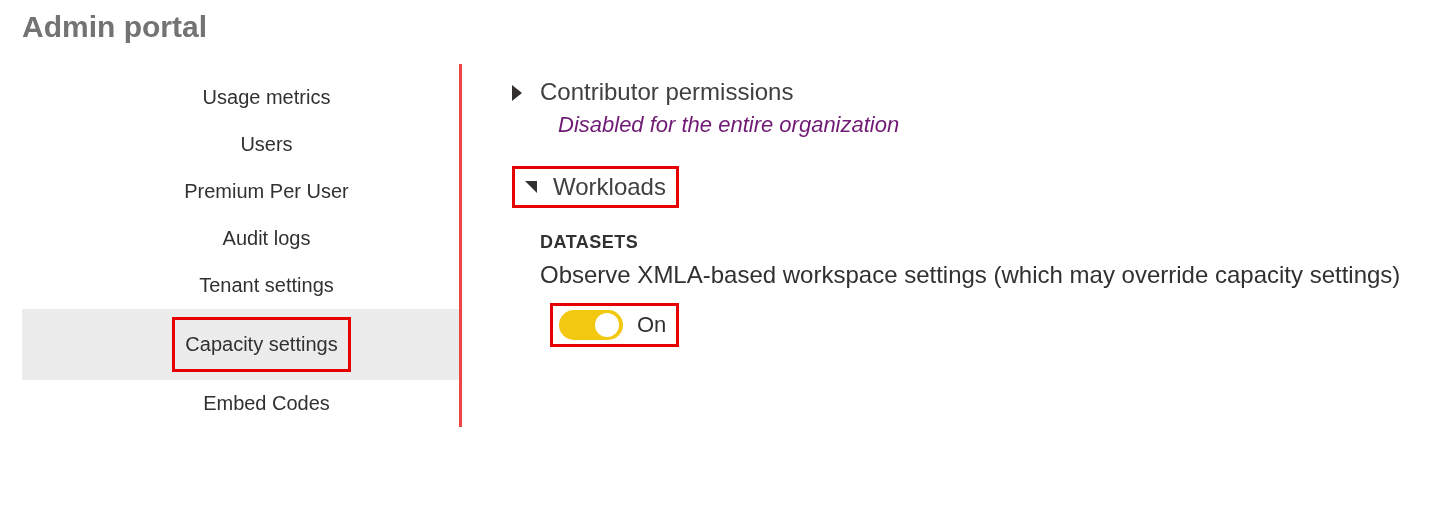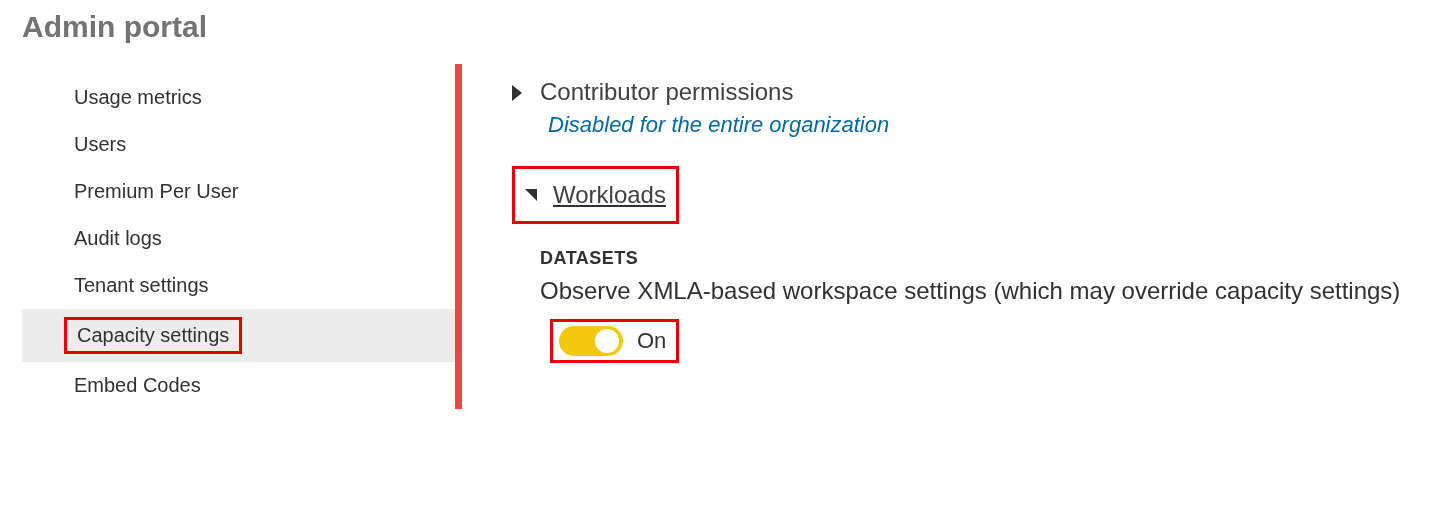--- a/index.html
+++ b/index.html
@@ -27,23 +27,24 @@
   }
 
   .body-columns {
     display: flex;
     align-items: flex-start;
   }
 
   
   .sidebar {
     width: 440px;
-    border-right: 7px solid #ef4444;
+    border-right: 3px solid #ef4444;
     padding-top: 10px;
     box-sizing: border-box;
+    text-align: center;
   }
   .nav-list {
     list-style: none;
     margin: 0;
     padding: 0;
   }
   .nav-item {
     font-size: 20px;
     padding: 12px 0 12px 52px;
     color: #323130;
@@ -69,22 +70,22 @@
     margin-bottom: 6px;
   }
   .section-title {
     font-size: 24px;
     font-weight: 400;
     color: #404040;
   }
   .section-subtext {
     font-size: 22px;
     font-style: italic;
-    color: #0369a1;
-    margin-left: 36px;
+    color: #701a75;
+    margin-left: 46px;
     margin-bottom: 28px;
   }
   .section-block { margin-bottom: 28px; }
 
   
   .caret-right, .caret-down {
     width: 14px; height: 18px; display: inline-block; position: relative;
   }
   .caret-right::before {
     content: "";
@@ -155,27 +156,26 @@
     border: 3px solid #e60000;
     padding: 2px 8px;
     display: inline-flex;
     align-items: center;
     gap: 14px;
   }
   .nav-item.selected.highlighted {
     padding-top: 8px; padding-bottom: 8px;
   }
   .nav-item.selected.highlighted .callout {
+    padding: 13px 10px;
+    margin-left: -10px;
+  }
+
+  .workloads-callout {
     padding: 4px 10px;
-    margin-left: -10px;
-  }
-
-  .workloads-callout {
-    padding: 12px 10px;
-    text-decoration: underline;
   }
 
   .toggle-callout {
     padding: 4px 10px 4px 6px;
   }
 </style>
 </head>
 <body>
 
 <div class="page">

